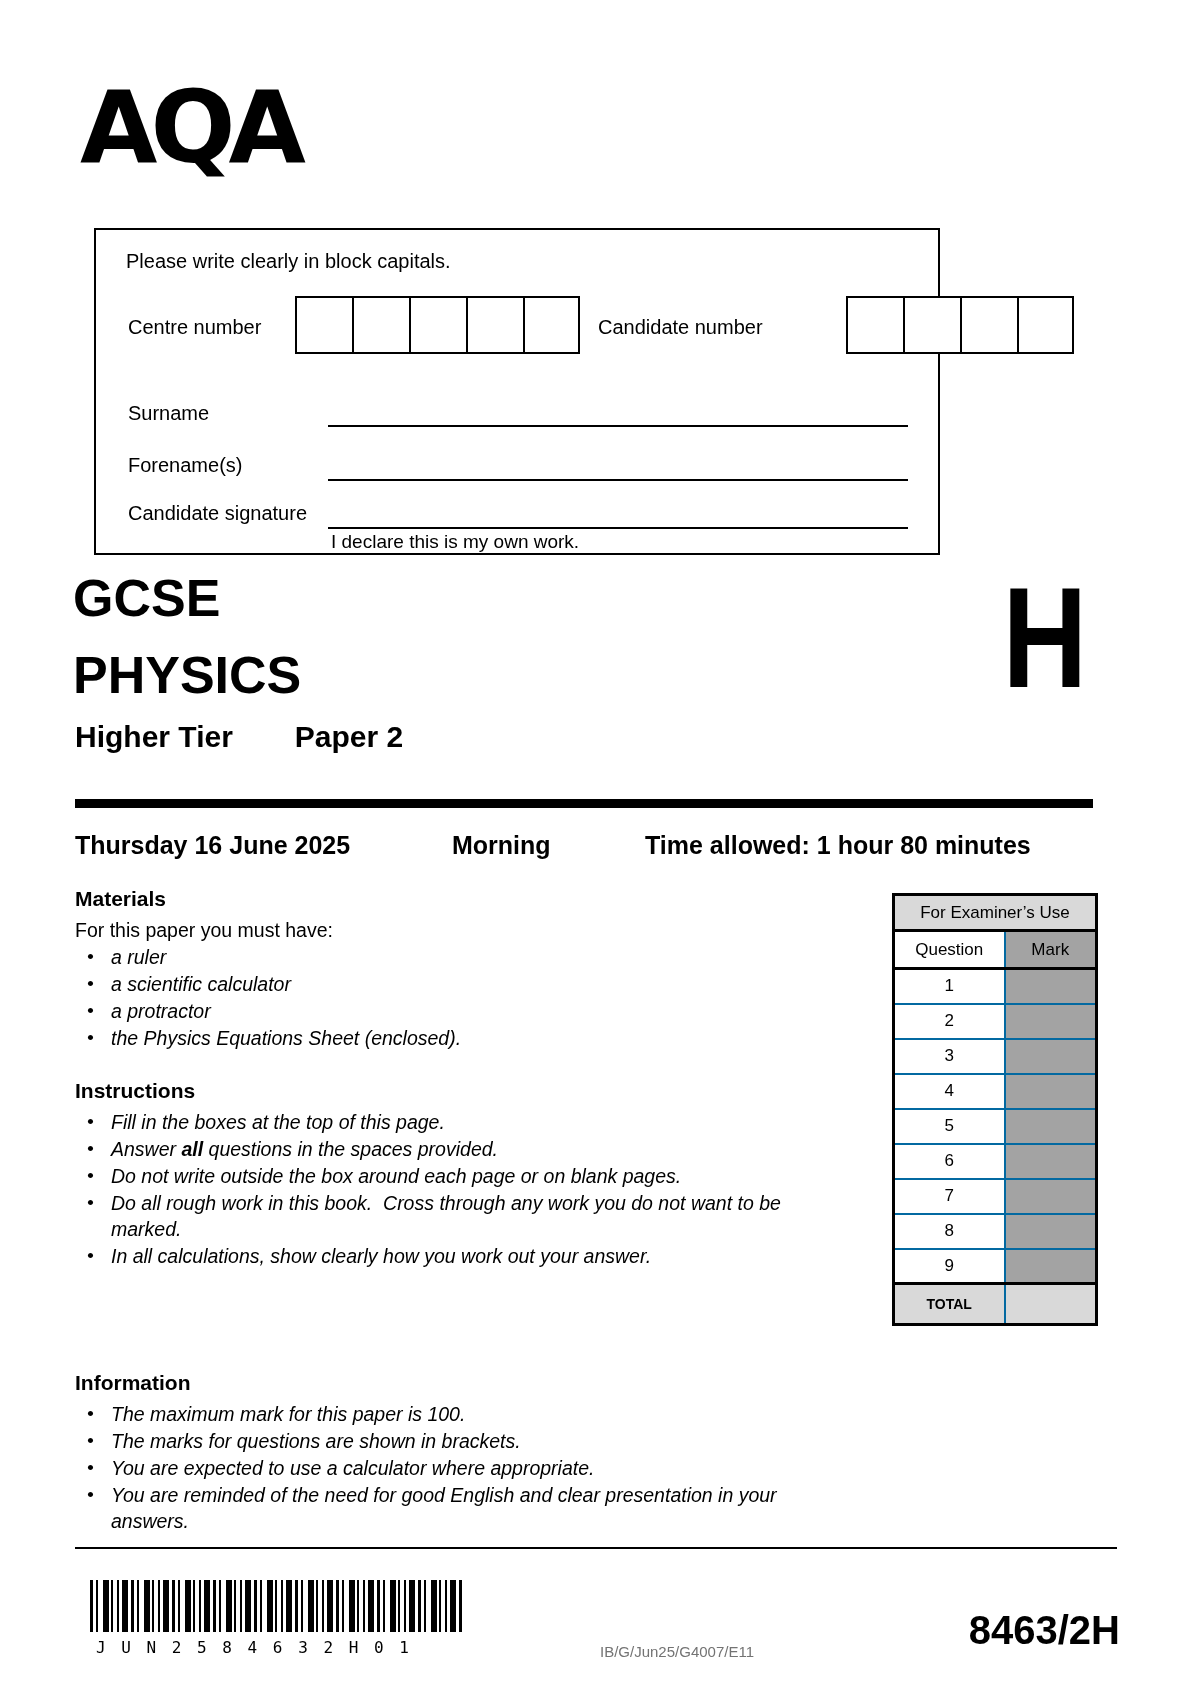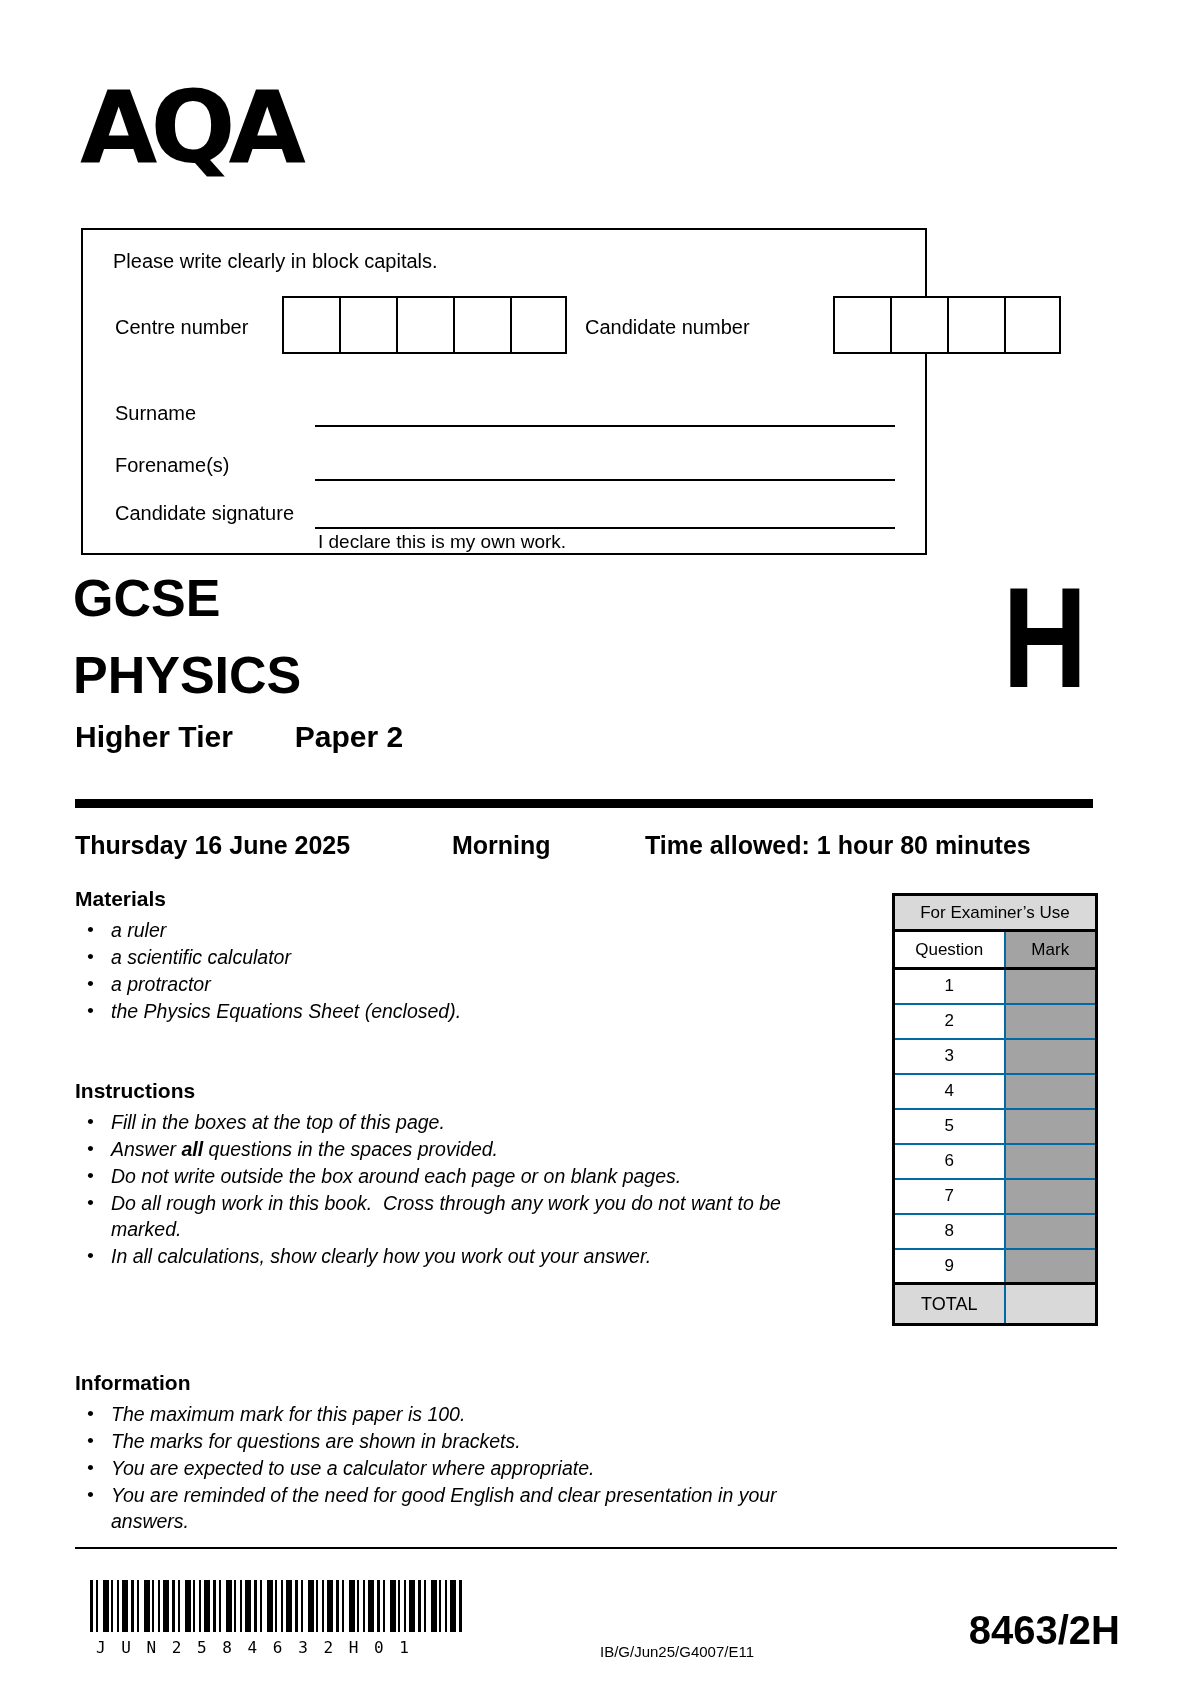--- a/index.html
+++ b/index.html
@@ -13,21 +13,21 @@
 
   
   .logo {
     left:80px; top:78px;
     font-size:100px; font-weight:800; letter-spacing:-7px;
     line-height:1; font-family:"DejaVu Sans", sans-serif;
   }
 
   
   .cand-box {
-    left:81px; top:228px; width:846px; height:327px;
+    left:94px; top:228px; width:846px; height:327px;
     border:2px solid #000; background:#fff;
   }
   .please { left:30px; top:20px; font-size:20px; }
   .field-label { font-size:20px; }
   .centre-label { left:32px; top:86px; }
   .cand-label  { left:502px; top:86px; }
   .cellrow { display:flex; }
   .centre-cells { left:199px; top:66px; }
   .cand-cells   { left:750px; top:66px; }
   .numcell {
@@ -87,38 +87,38 @@
   }
   .exam-table { border:3px solid #000; }
   .exam-table .t-title td { background:#d9d9d9; height:36px; border-bottom:3px solid #000; }
   .exam-table .t-head td { height:38px; border-bottom:3px solid #000; }
   .exam-table td.q { width:111px; }
   .exam-table td.m { width:92px; background:#a3a3a3; }
   .exam-table .t-row td { height:35px; }
   .exam-table .t-total td {
     background:#d9d9d9; height:41px; border-top:3px solid #000;
   }
-  .exam-table .t-total .q { font-weight:400; font-size:18px; }
+  .exam-table .t-total .q { font-weight:700; font-size:14px; }
 
   
   .barcode {
     left:90px; top:1580px; width:372px; height:52px;
     background:repeating-linear-gradient(90deg,
       #000 0px,#000 3px,#fff 3px,#fff 6px,
       #000 6px,#000 8px,#fff 8px,#fff 13px,
       #000 13px,#000 19px,#fff 19px,#fff 21px,
       #000 21px,#000 23px,#fff 23px,#fff 27px,
       #000 27px,#000 29px,#fff 29px,#fff 32px,
       #000 32px,#000 38px,#fff 38px,#fff 41px);
   }
   .barcode-text {
     left:96px; top:1638px; font-size:16px; letter-spacing:3px;
     font-family:"DejaVu Sans Mono", monospace;
   }
-  .ib-ref { left:600px; top:1643px; font-size:15px; color:#000000; }
+  .ib-ref { left:600px; top:1643px; font-size:15px; color:#737373; }
   .paper-code { right:71px; top:1608px; font-size:40px; font-weight:700; }
 </style>
 </head>
 <body>
 
 <div class="abs logo">AQA</div>
 
 <div class="abs cand-box">
   <div class="abs please">Please write clearly in block capitals.</div>
 
@@ -160,20 +160,21 @@
 <div class="abs h-letter">H</div>
 
 <div class="abs rule-thick"></div>
 
 <div class="abs session sess-date">Thursday 16 June 2025</div>
 <div class="abs session sess-morning">Morning</div>
 <div class="abs session sess-time">Time allowed: 1 hour 80 minutes</div>
 
 <div class="abs section sec-materials">
   <h2>Materials</h2>
+  <div class="intro">For this paper you must have:</div>
   <ul class="blist">
     <li><span>a ruler</span></li>
     <li><span>a scientific calculator</span></li>
     <li><span>a protractor</span></li>
     <li><span>the Physics Equations Sheet (enclosed).</span></li>
   </ul>
 </div>
 
 <div class="abs section sec-instructions">
   <h2>Instructions</h2>

